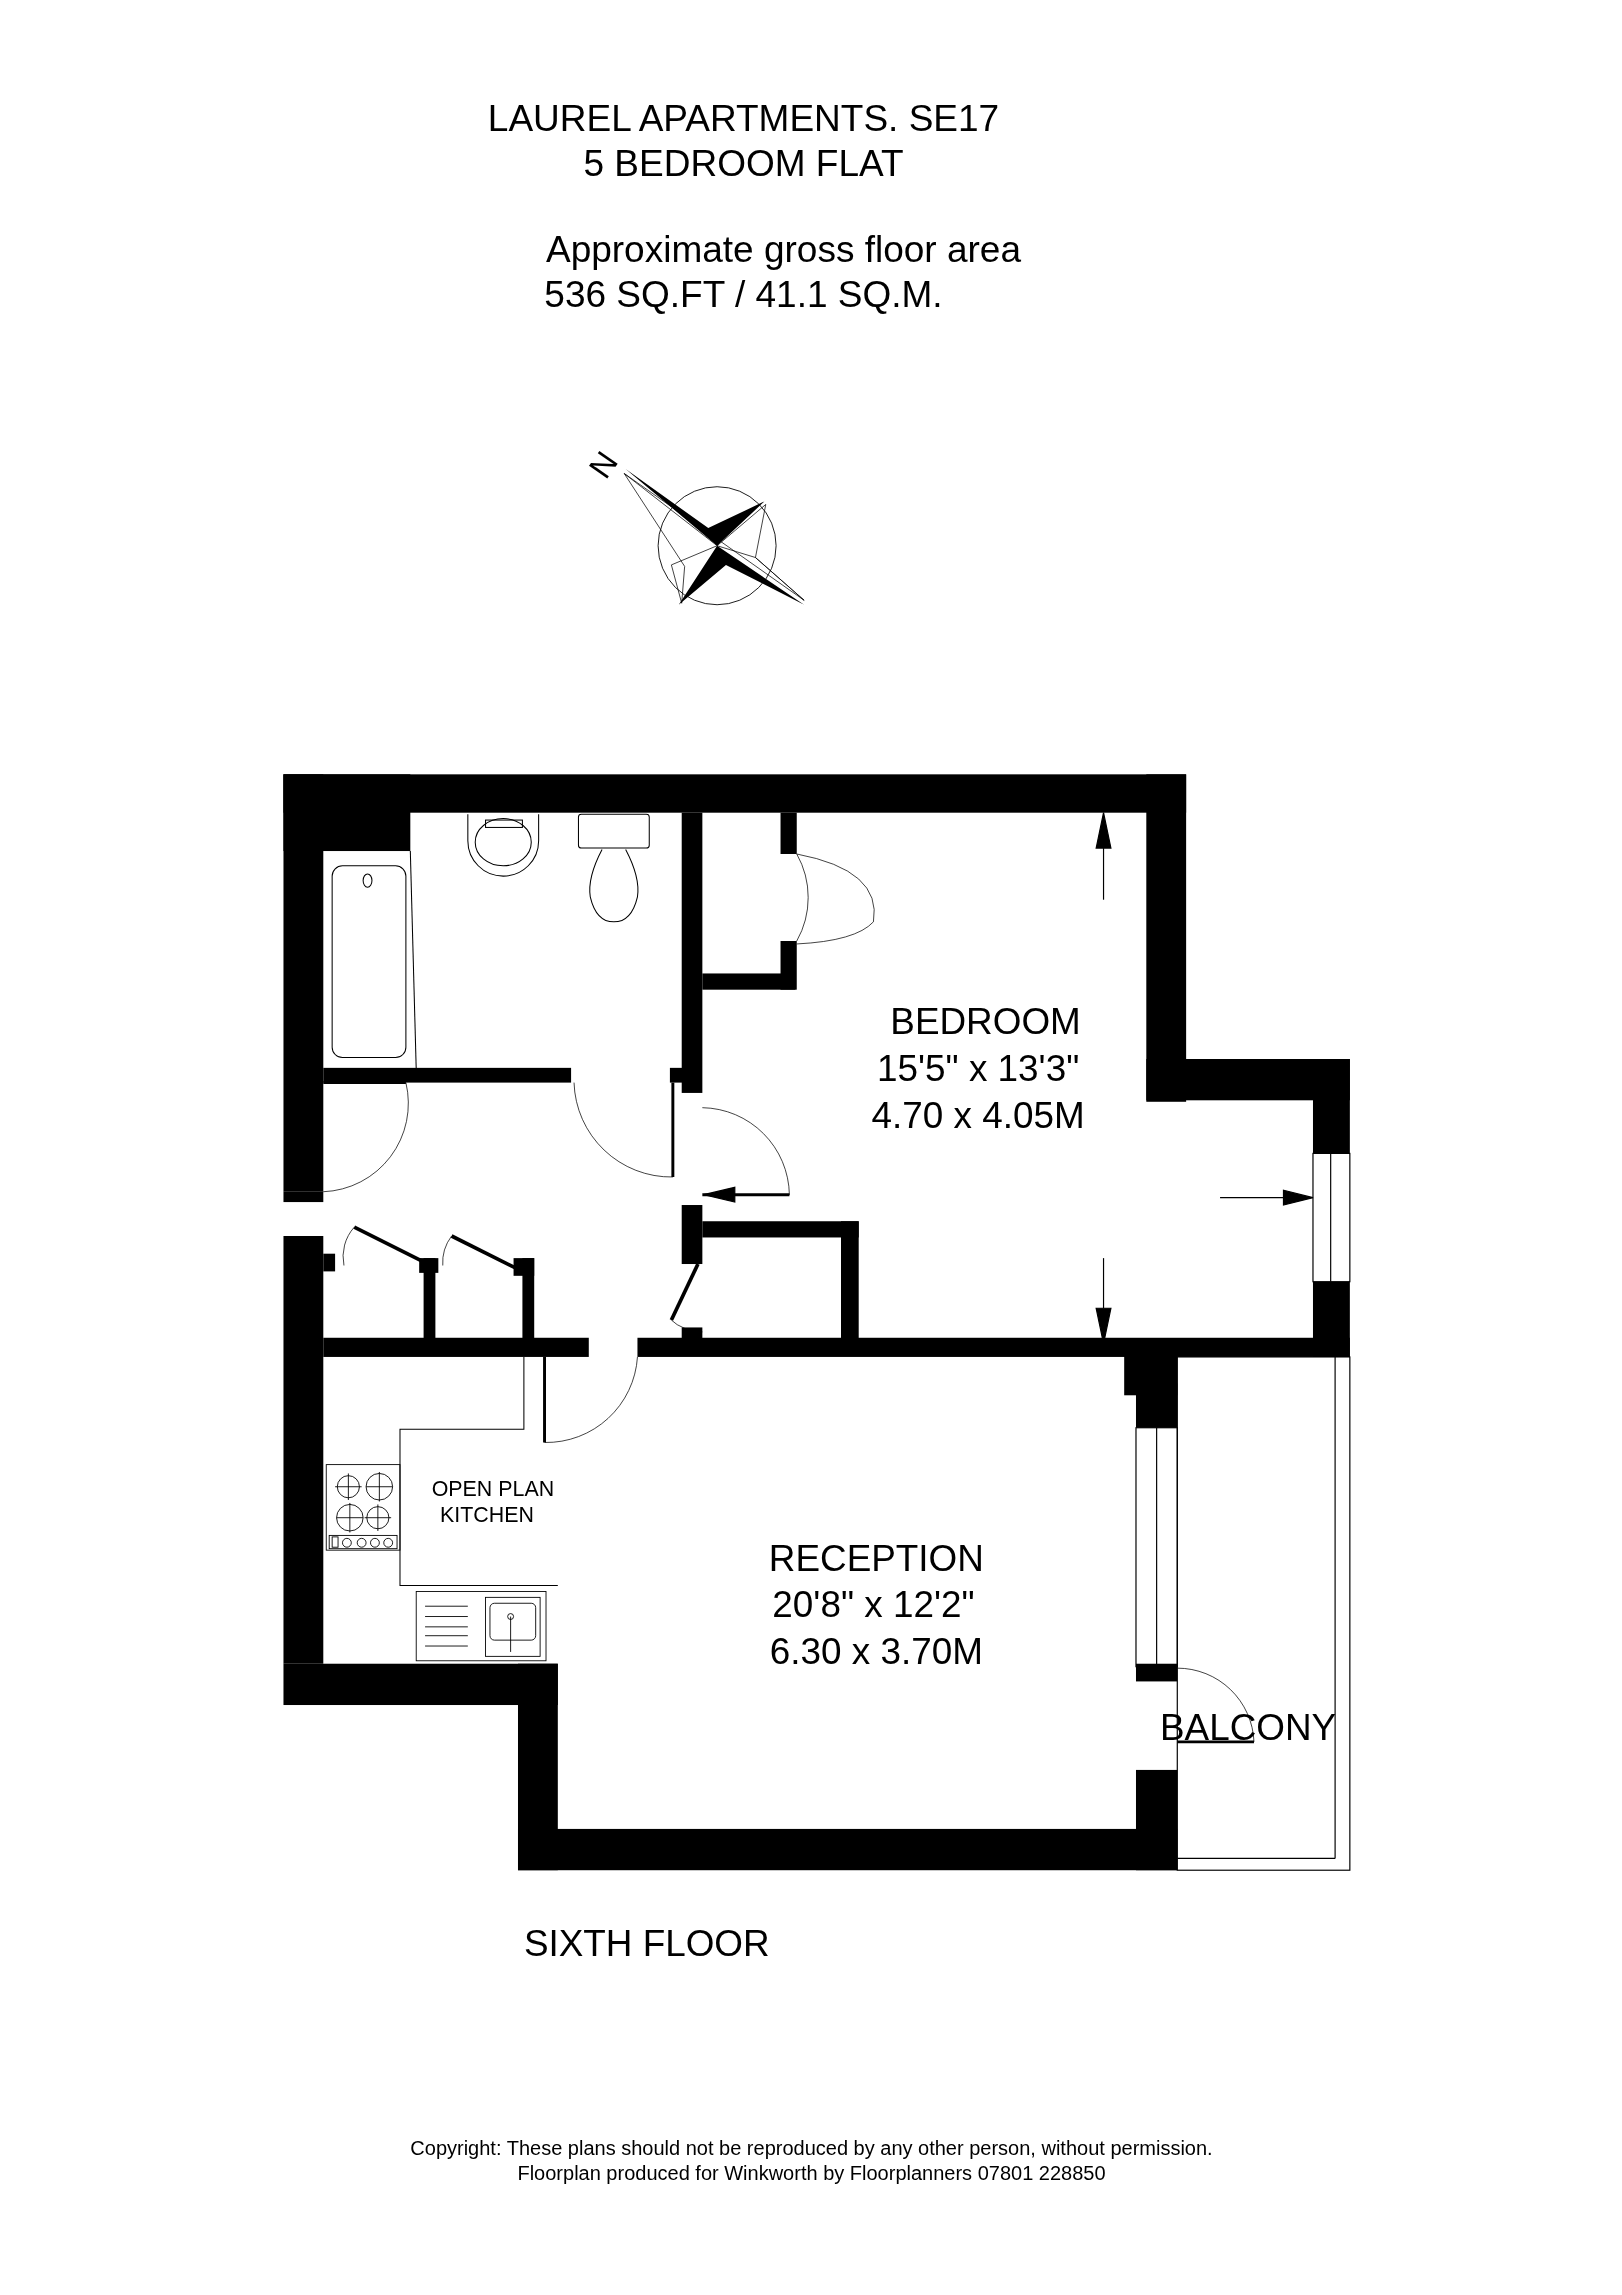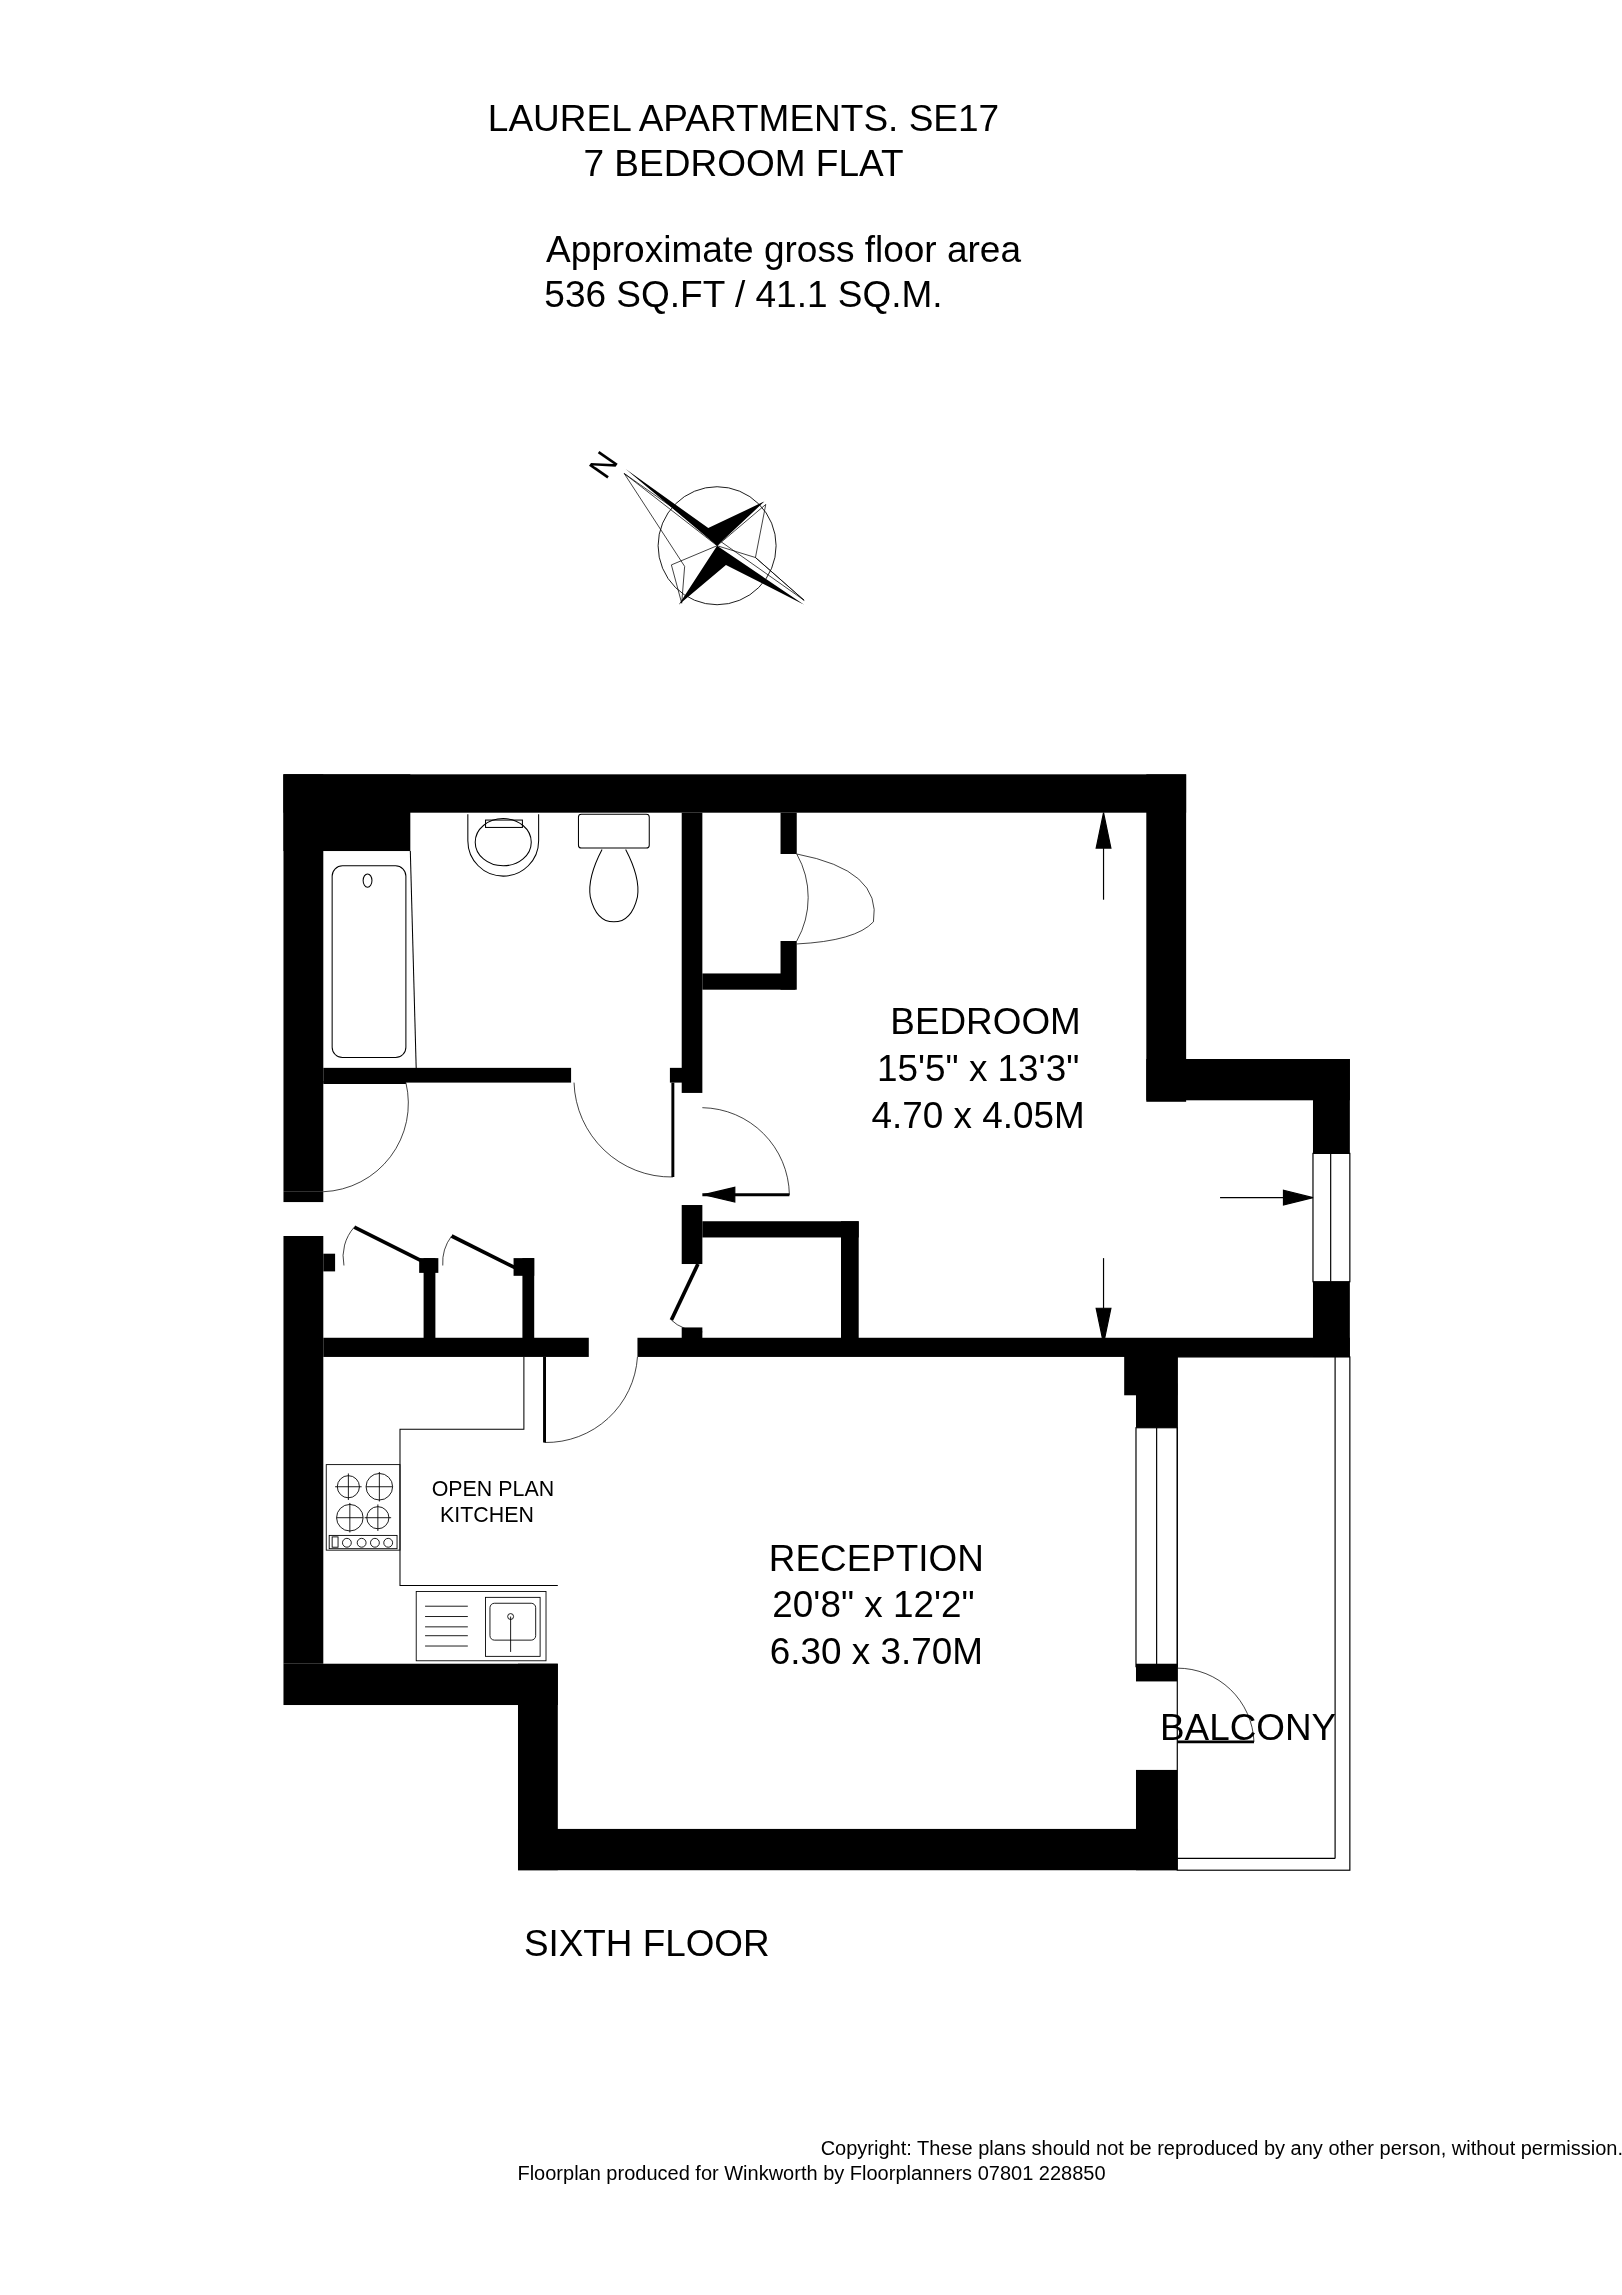--- a/index.html
+++ b/index.html
@@ -4,29 +4,29 @@
 <style>
   html, body { margin: 0; padding: 0; background: #ffffff; }
   body { width: 1623px; height: 2295px; position: relative; overflow: hidden; font-family: "Liberation Sans", sans-serif; color: #000; }
   .header { position: absolute; left: 0; width: 1487px; text-align: center; font-size: 37px; line-height: 42px; }
   .h1 { top: 98px; }
   .h2 { top: 143px; }
   .h3 { top: 229px; margin-left: 40px; }
   .h4 { top: 274px; }
   .plan { position: absolute; left: 0; top: 0; width: 1623px; height: 2295px; }
   .footer { position: absolute; left: 0; width: 1623px; text-align: center; font-size: 20px; line-height: 23.6px; }
-  .f1 { top: 2137px; text-align: right; }
+  .f1 { top: 2137px; }
   .f2 { top: 2162px; }
   svg text { font-family: "Liberation Sans", sans-serif; }
 </style>
 </head>
 <body>
 
 <div class="header h1">LAUREL APARTMENTS. SE17</div>
-<div class="header h2">7 BEDROOM FLAT</div>
+<div class="header h2">5 BEDROOM FLAT</div>
 <div class="header h3">Approximate gross floor area</div>
 <div class="header h4">536 SQ.FT / 41.1 SQ.M.</div>
 
 <svg class="plan" viewBox="0 0 1100 1556" width="1623" height="2295" xmlns="http://www.w3.org/2000/svg">
 
   <g>
     <text x="398" y="322" font-size="22" font-family="Liberation Serif, serif" transform="rotate(-55 408 312)">N</text>
     <circle cx="486" cy="370" r="40" fill="none" stroke="#000" stroke-width="0.6"></circle>
     <polygon points="424,318 480,358 518,340 486,370" fill="#000"></polygon>
     <polygon points="460,410 486,370 545,410 492,383" fill="#000"></polygon>

